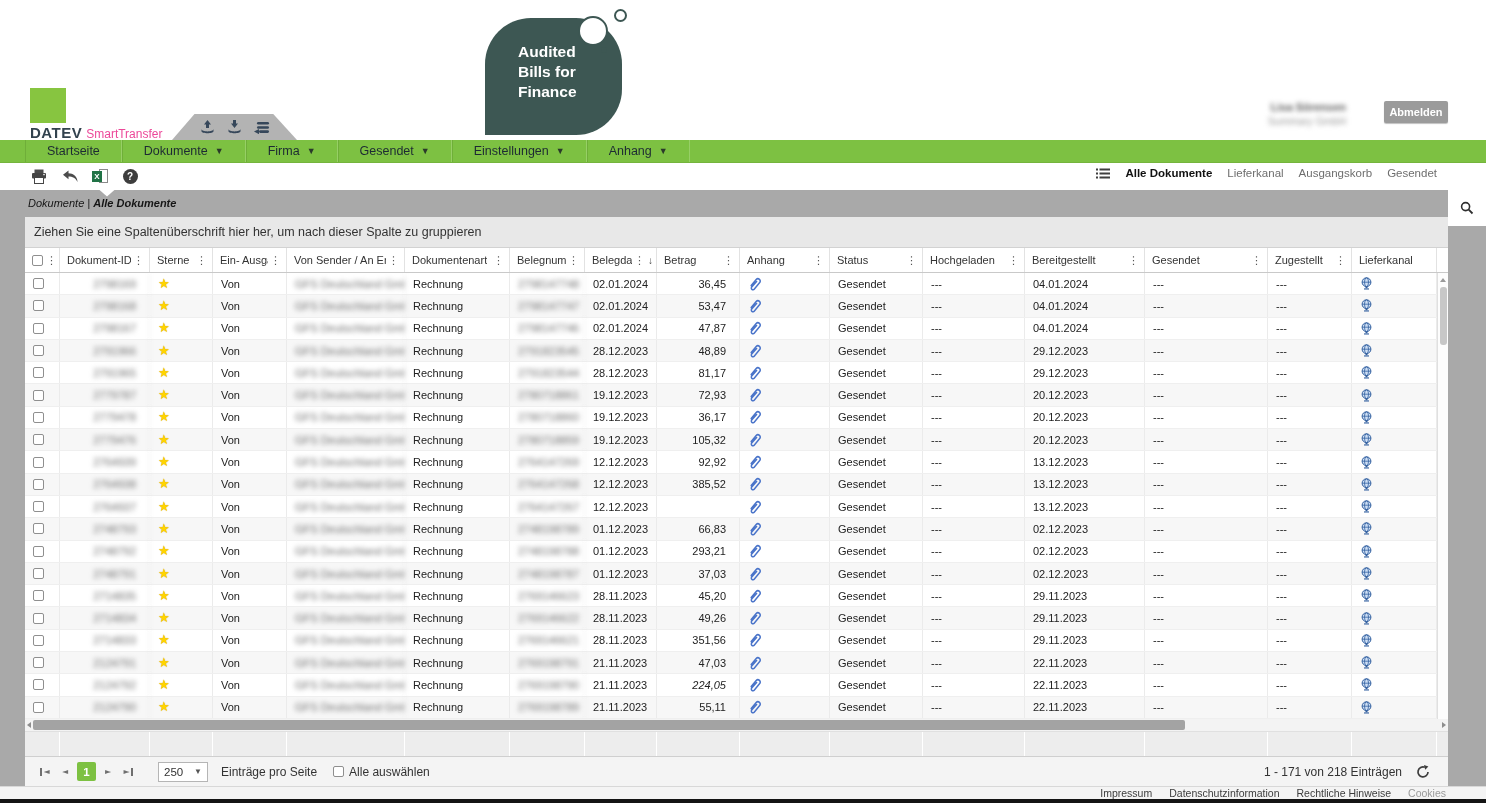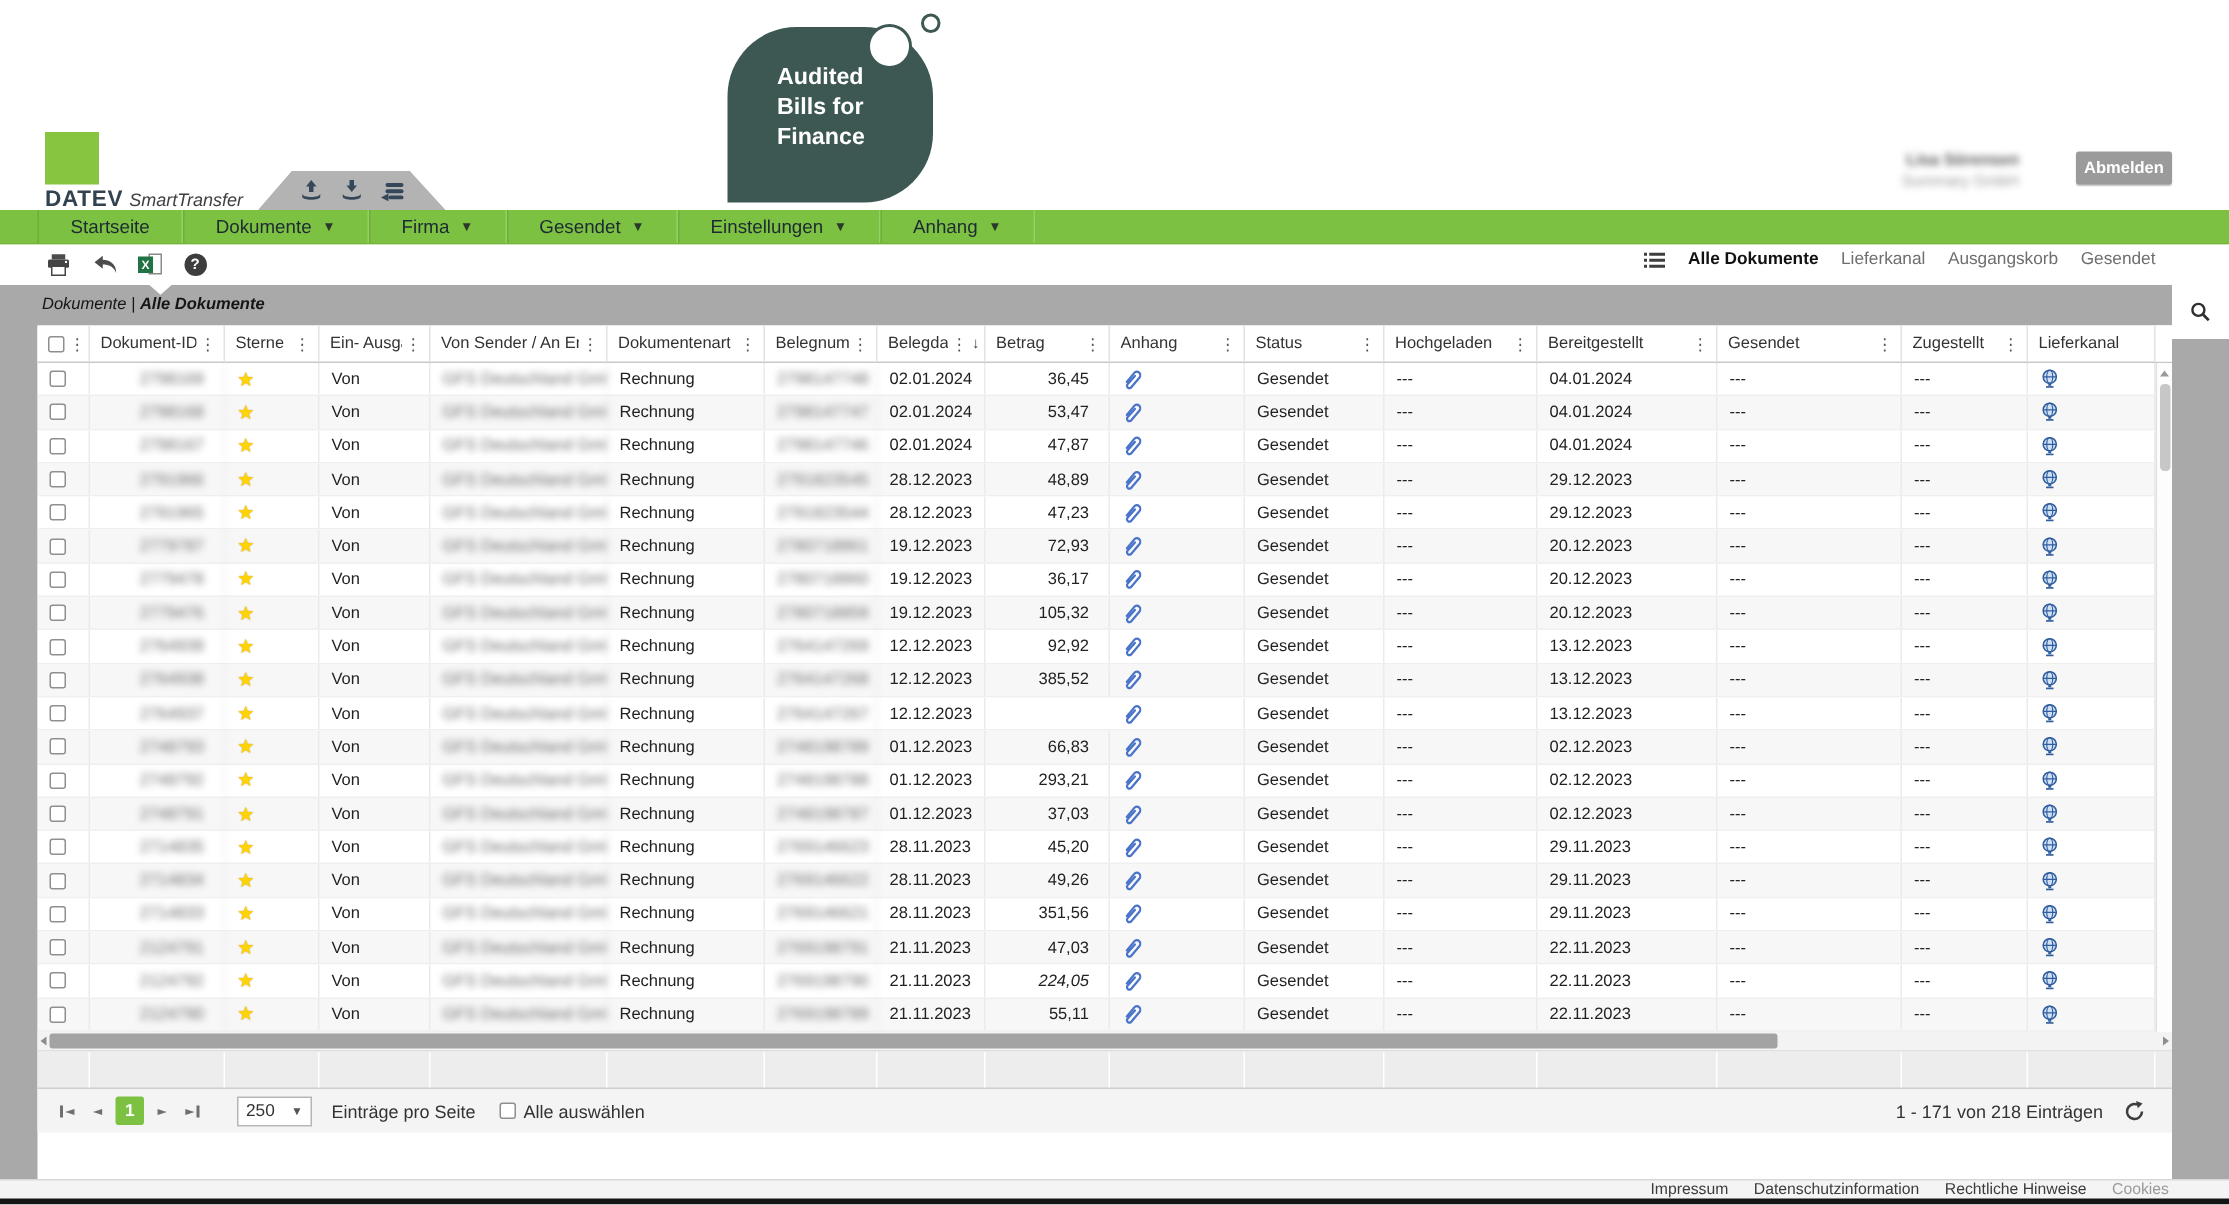--- a/index.html
+++ b/index.html
@@ -7,21 +7,21 @@
   body {
     position: relative;
     font-family: "Liberation Sans", sans-serif;
     background: #ffffff;
     overflow: hidden;
   }
   
   .logo-square { position:absolute; left:30px; top:88px; width:36px; height:35px; background:#87c540; }
   .logo-row { position:absolute; left:30px; top:124px; white-space:nowrap; }
   .logo-datev { font-size:15px; font-weight:bold; color:#32424e; letter-spacing:.5px; }
-  .logo-product { font-size:12px; color:#404040; margin-left:4px;font-style:italic; }
+  .logo-product { font-size:12px; color:#ec4899; margin-left:4px; }
 
   .user-block { position:absolute; right:140px; top:100px; text-align:right; line-height:14px; }
   .user-name { font-size:11px; font-weight:bold; color:#5a5a5a; }
   .user-company { font-size:10.5px; color:#9a9a9a; }
   .blur-text { filter: blur(2.6px); }
   .logout-btn { position:absolute; left:1384px; top:101px; width:64px; height:22px; background:#9b9b9b;
     color:#fff; font-size:11px; font-weight:bold; text-align:center; line-height:22px; border-radius:2px;
     box-shadow:0 1px 1px rgba(0,0,0,.25); cursor:pointer; }
 
   
@@ -258,20 +258,21 @@
   <b>Alle Dokumente</b>
 </div>
 <div class="search-box">
   <svg width="14" height="14" viewBox="0 0 14 14">
       <circle cx="5.6" cy="5.6" r="4" fill="none" stroke="#2e2e2e" stroke-width="1.6"></circle>
       <line x1="8.7" y1="8.7" x2="12.5" y2="12.5" stroke="#2e2e2e" stroke-width="1.8"></line>
     </svg>
 </div>
 
 <div class="panel">
+  <div class="group-bar">Ziehen Sie eine Spaltenüberschrift hier her, um nach dieser Spalte zu gruppieren</div>
 
   <div class="t-head" id="thead">
     <div class="check-cell" style="width:35px; border-right:1px solid #e2e2e2;">
       <span class="checkbox"></span>
       <span class="col-menu" style="margin-left:auto;">⋮</span>
     </div>
   <div class="h-cell" style="width: 90px;">
         <span class="h-label">Dokument-ID</span>
         <span class="h-icons">
           <span class="col-menu">⋮</span>
@@ -522,21 +523,21 @@
         </div>
         <div class="t-cell right redacted" style="width: 90px;">2791965</div>
         <div class="t-cell" style="width: 63px;">
           <span class="star">★</span>
         </div>
         <div class="t-cell" style="width: 74px;">Von</div>
         <div class="t-cell redacted" style="width: 118px;">GFS Deutschland GmbH</div>
         <div class="t-cell" style="width: 105px;">Rechnung</div>
         <div class="t-cell redacted" style="width: 75px;">2791823544</div>
         <div class="t-cell" style="width: 72px;">28.12.2023</div>
-        <div class="t-cell right" style="width: 83px;">47,23</div>
+        <div class="t-cell right" style="width: 83px;">81,17</div>
         <div class="t-cell" style="width: 90px;">
           <span style="display: flex;">
             <svg width="13" height="14" viewBox="0 0 13 14">
               <path d="M3.2 8.6 L8.2 2.6 a2.3 2.3 0 0 1 3.5 3 L6.2 12.2 a1.6 1.6 0 0 1 -2.5 -2.1 L8.6 4.6" fill="none" stroke="#4a74c9" stroke-width="1.5" stroke-linecap="round"></path>
             </svg>
           </span>
         </div>
         <div class="t-cell" style="width: 93px;">Gesendet</div>
         <div class="t-cell" style="width: 102px;">---</div>
         <div class="t-cell" style="width: 120px;">29.12.2023</div>

